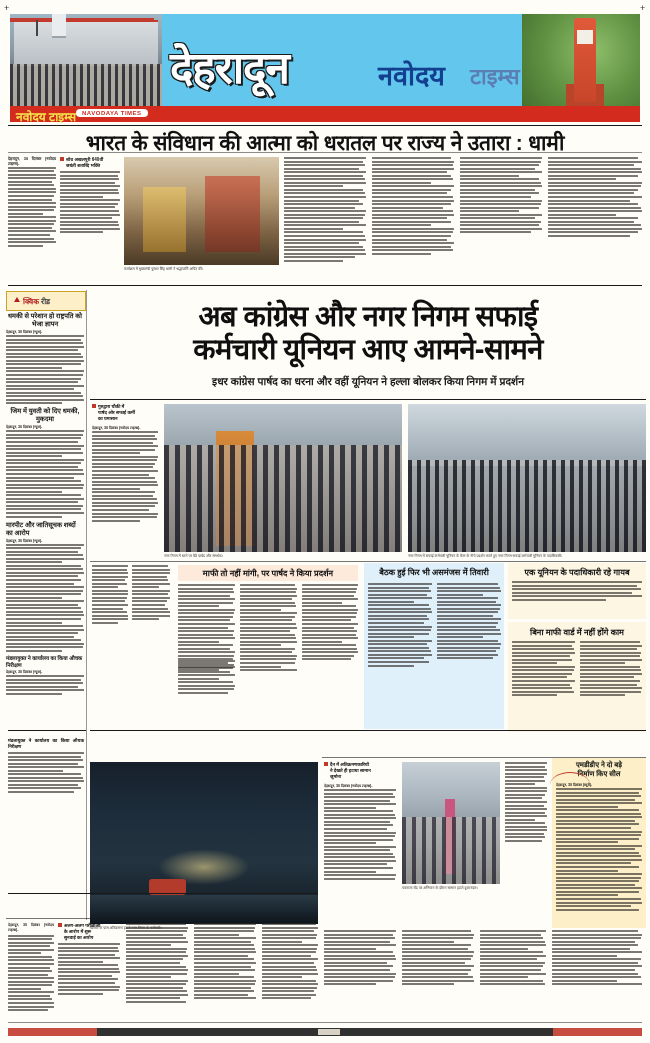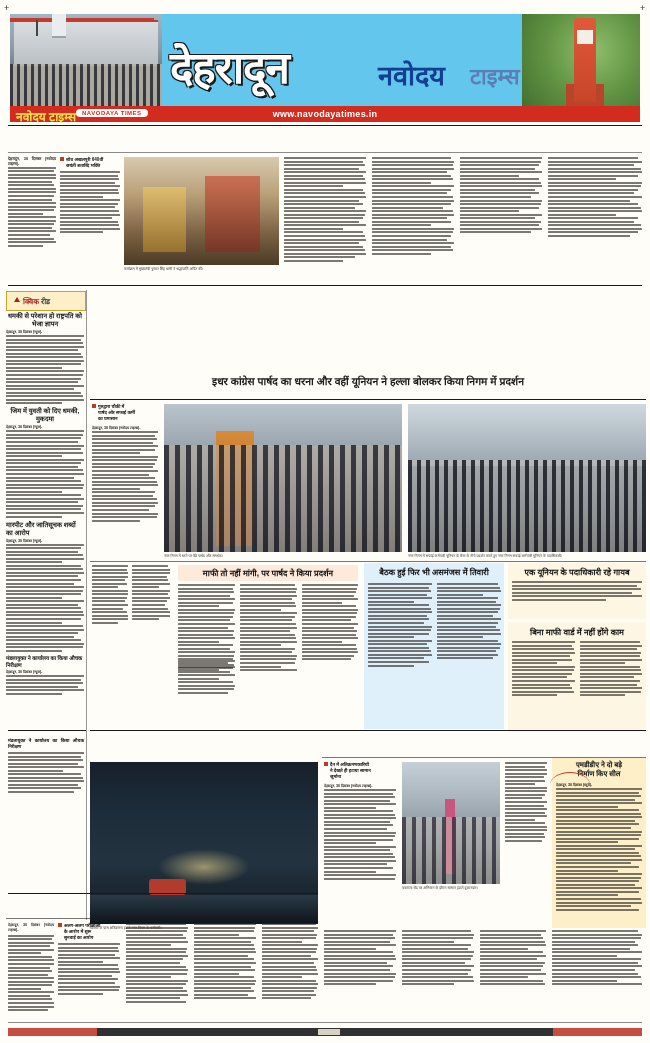--- a/index.html
+++ b/index.html
@@ -173,24 +173,24 @@
         <span style="color:#1b1b1b">शुक्रवार</span>
         <span>◆</span>
         <span style="color:#1b1b1b">31 दिसंबर, 2023</span>
       </div>
     </div>
   </div>
 
   <div class="mast-strip">
     <div class="logo-hi">नवोदय टाइम्स</div>
     <div class="logo-pill">NAVODAYA TIMES</div>
-    <div class="url">www.navodayatimes.in</div>
   </div>
 
   <div class="rule" style="left:8px;top:125px;width:634px;height:1px"></div>
+  <div class="lead-hd">भारत के संविधान की आत्मा को धरातल पर राज्य ने उतारा : धामी</div>
   <div class="rule" style="left:8px;top:152px;width:634px;height:.8px;opacity:.5"></div>
 
   <div class="col" style="left:8px;top:156px;width:48px;">
     <div class="byline" style="font-size:3.9px">देहरादून, 30 दिसंबर (नवोदय टाइम्स)-</div>
     <div class="tlines">
       <div class="tline s1"></div>
         <div class="tline s2"></div>
         <div class="tline s3"></div>
       <div class="tline s1"></div>
         <div class="tline s4"></div>
@@ -485,20 +485,24 @@
           <div class="tline s3"></div>
         <div class="tline s4"></div>
           <div class="tline s1"></div>
           <div class="tline s5"></div>
       </div>
     </div>
   </div>
 
   <div class="rule" style="left:86px;top:290px;width:.8px;height:630px;opacity:.45"></div>
 
+  <div class="hd2">
+    <div>अब कांग्रेस और नगर निगम सफाई</div>
+    <div>कर्मचारी यूनियन आए आमने-सामने</div>
+  </div>
   <div class="hd2-sub">इधर कांग्रेस पार्षद का धरना और वहीं यूनियन ने हल्ला बोलकर किया निगम में प्रदर्शन</div>
   <div class="rule" style="left:90px;top:399px;width:556px;height:1px"></div>
 
   <div style="position:absolute;left:92px;top:404px;width:66px">
     <div style="font-size:4.6px;font-weight:bold;line-height:6px;color:#111">
       <span class="bullet-sq"></span><span>गुरुद्वारा चौकी में</span><br>
       <span style="margin-left:6px">पार्षद ओर सफाई कर्मी</span><br>
       <span style="margin-left:6px">का घमासान</span>
     </div>
     <div style="font-size:3.6px;font-weight:bold;margin-top:3px">देहरादून, 30 दिसंबर (नवोदय टाइम्स)-</div>

